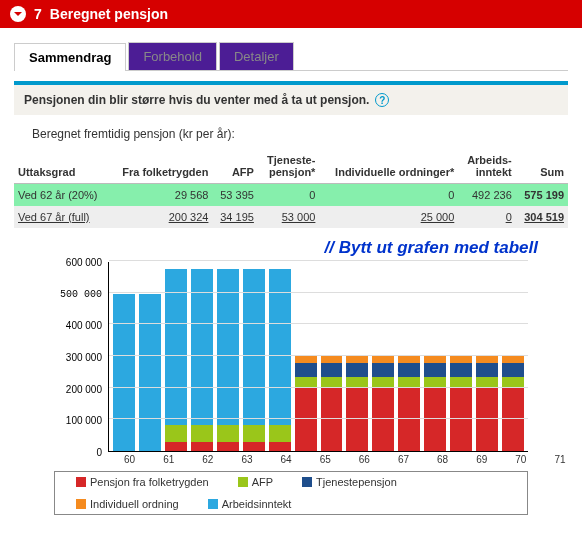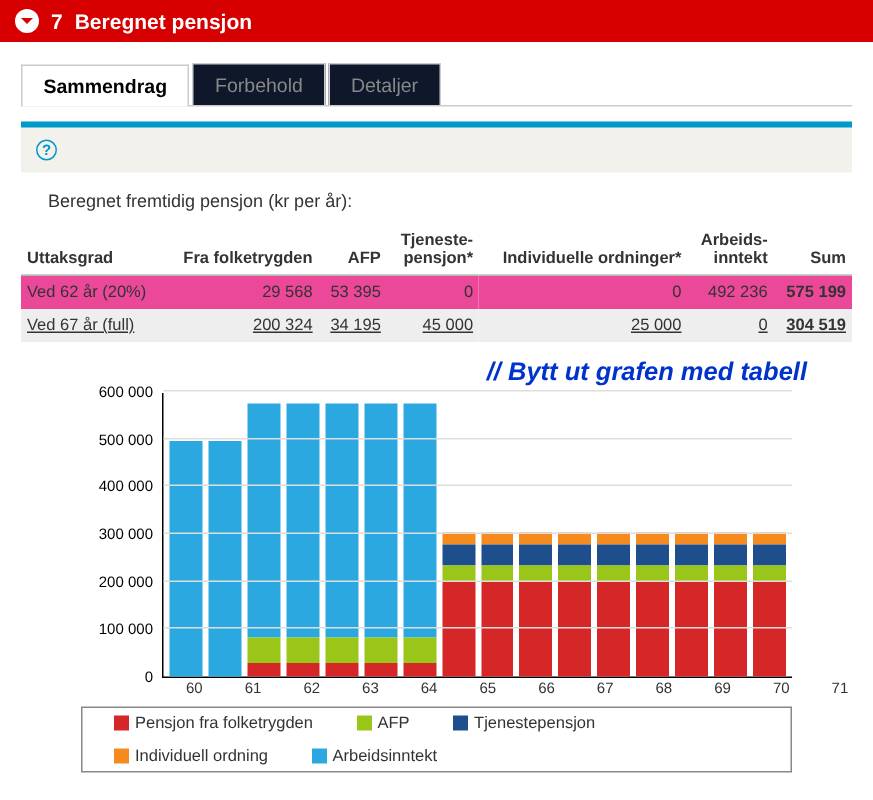--- a/index.html
+++ b/index.html
@@ -32,21 +32,21 @@
     display: flex;
     border-bottom: 1px solid #ccc;
     margin-bottom: 10px;
   }
   .tab {
     padding: 6px 14px;
     font-size: 13px;
     color: #888;
     border: 1px solid #ccc;
     border-bottom: none;
-    background: #0f172a;
+    background: #4c1d95;
     margin-right: 2px;
     cursor: pointer;
   }
   .tab.active {
     color: #000;
     font-weight: bold;
     background: #fff;
     position: relative;
     top: 1px;
   }
@@ -78,21 +78,21 @@
     padding: 5px 4px;
     text-align: right;
     white-space: nowrap;
   }
   table.pension th:first-child, table.pension td:first-child { text-align: left; }
   table.pension thead th {
     font-weight: bold;
     border-bottom: 1px solid #bbb;
     vertical-align: bottom;
   }
-  table.pension tbody tr:nth-child(1) td { background: #ec4899; }
+  table.pension tbody tr:nth-child(1) td { background: #86efac; }
   table.pension tbody tr:nth-child(2) td { background: #eee; text-decoration: underline; }
   table.pension td.sum { font-weight: bold; }
 
   .swap-link {
     text-align: right;
     margin: 10px 30px 4px 0;
     color: #0033cc;
     font-style: italic;
     font-weight: bold;
     font-size: 17px;
@@ -183,20 +183,21 @@
 
 <div class="content">
 
   <div class="tabs">
     <div class="tab active">Sammendrag</div>
     <div class="tab">Forbehold</div>
     <div class="tab">Detaljer</div>
   </div>
 
   <div class="infobar">
+    <span>Pensjonen din blir større hvis du venter med å ta ut pensjon.</span>
     <span class="help">?</span>
   </div>
 
   <div class="subtitle">Beregnet fremtidig pensjon (kr per år):</div>
 
   <table class="pension">
     <thead>
       <tr>
         <th>Uttaksgrad</th>
         <th>Fra folketrygden</th>
@@ -214,39 +215,39 @@
         <td>53 395</td>
         <td>0</td>
         <td>0</td>
         <td>492 236</td>
         <td class="sum">575 199</td>
       </tr>
       <tr>
         <td>Ved 67 år (full)</td>
         <td>200 324</td>
         <td>34 195</td>
-        <td>45 000</td>
+        <td>53 000</td>
         <td>25 000</td>
         <td>0</td>
         <td class="sum">304 519</td>
       </tr>
     </tbody>
   </table>
 
   <div class="swap-link">// Bytt ut grafen med tabell</div>
 
   <div class="chart-wrap">
     <div class="chart">
       <div class="yaxis" id="yaxis">
           <div class="ytick" style="bottom: 0px;">0</div>
           <div class="ytick" style="bottom: 31.6667px;">100 000</div>
           <div class="ytick" style="bottom: 63.3333px;">200 000</div>
           <div class="ytick" style="bottom: 95px;">300 000</div>
           <div class="ytick" style="bottom: 126.667px;">400 000</div>
-          <div class="ytick" style="bottom: 158.333px;">500 000</div>
+          <div class="ytick" style="bottom: 158.333px; font-family: Liberation Mono, monospace;">500 000</div>
           <div class="ytick" style="bottom: 190px;">600 000</div>
         </div>
       <div class="plot" id="plot">
         <div class="bars" id="bars">
             <div class="bar">
               <div class="seg c-arb" style="height: 156.75px;"></div>
             </div>
             <div class="bar">
               <div class="seg c-arb" style="height: 156.75px;"></div>
             </div>

